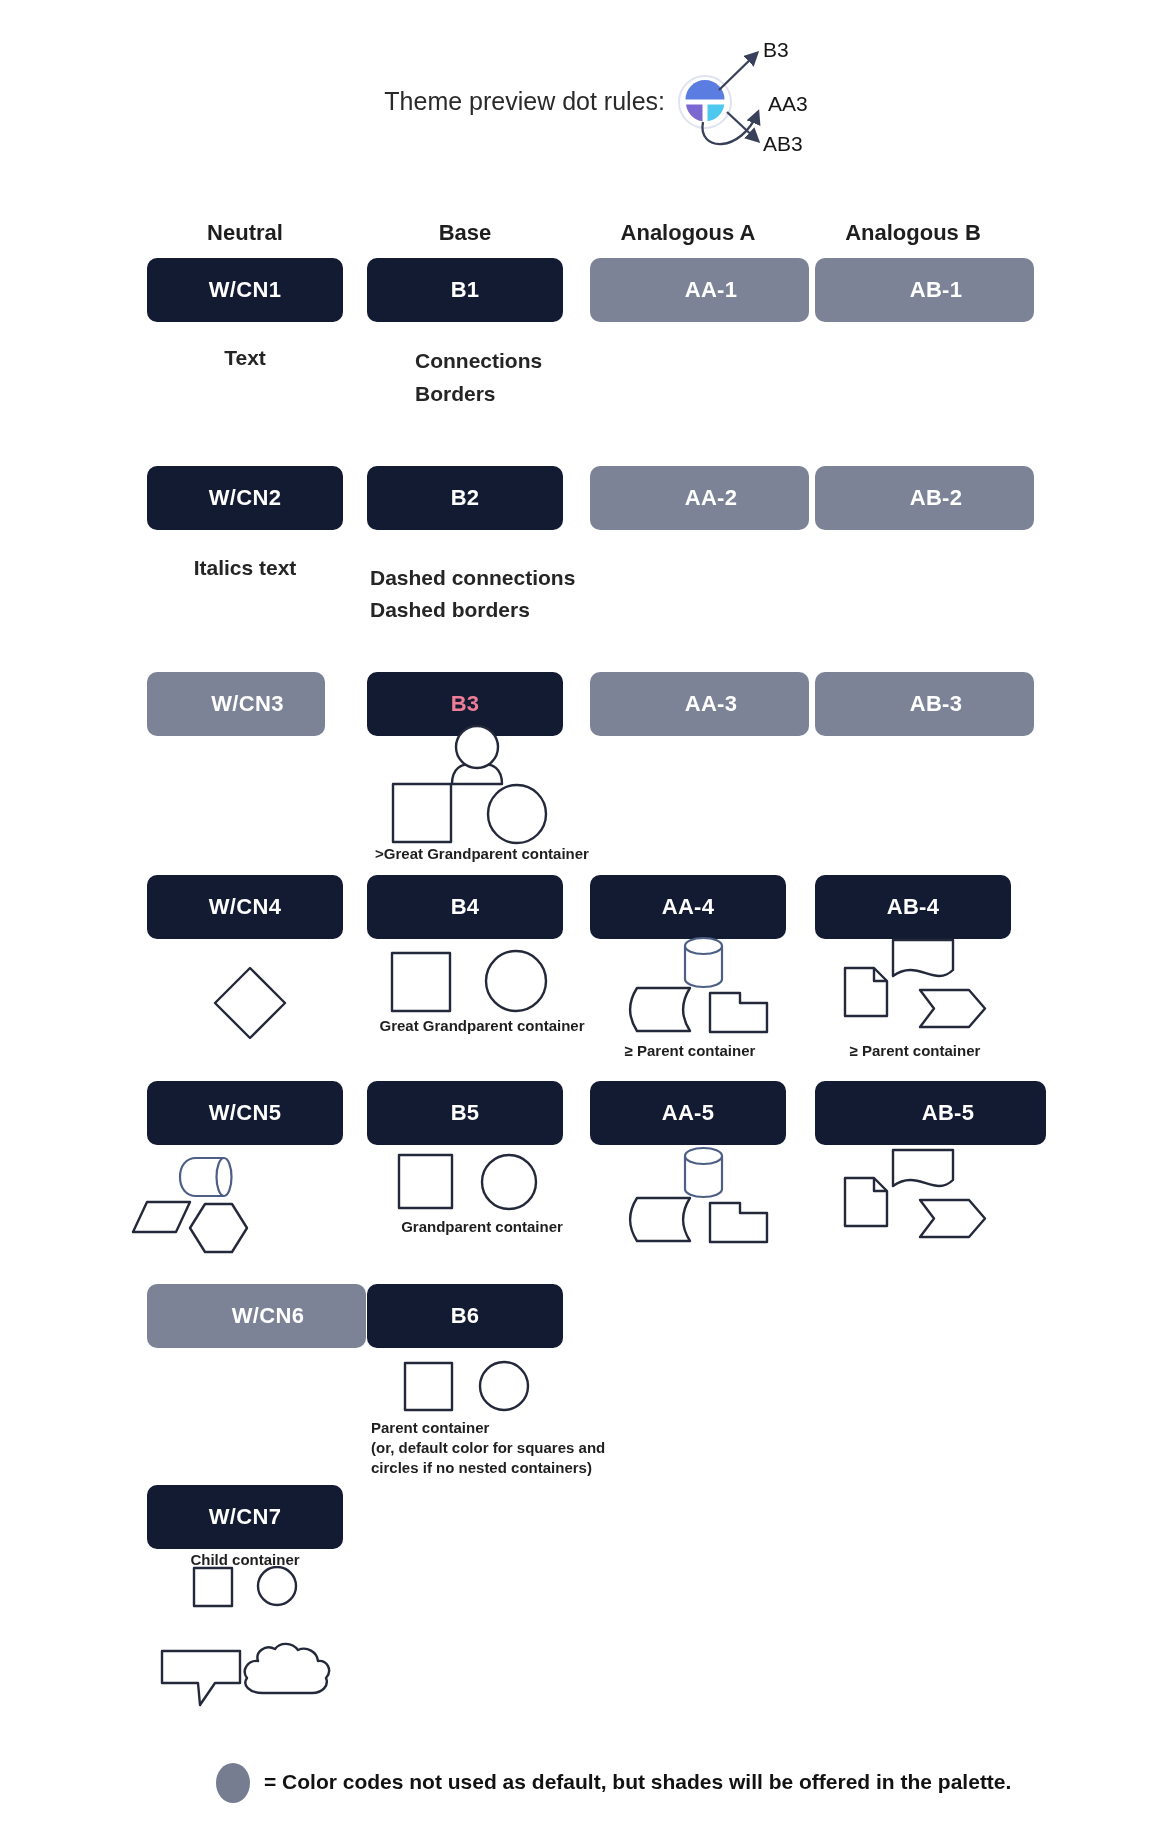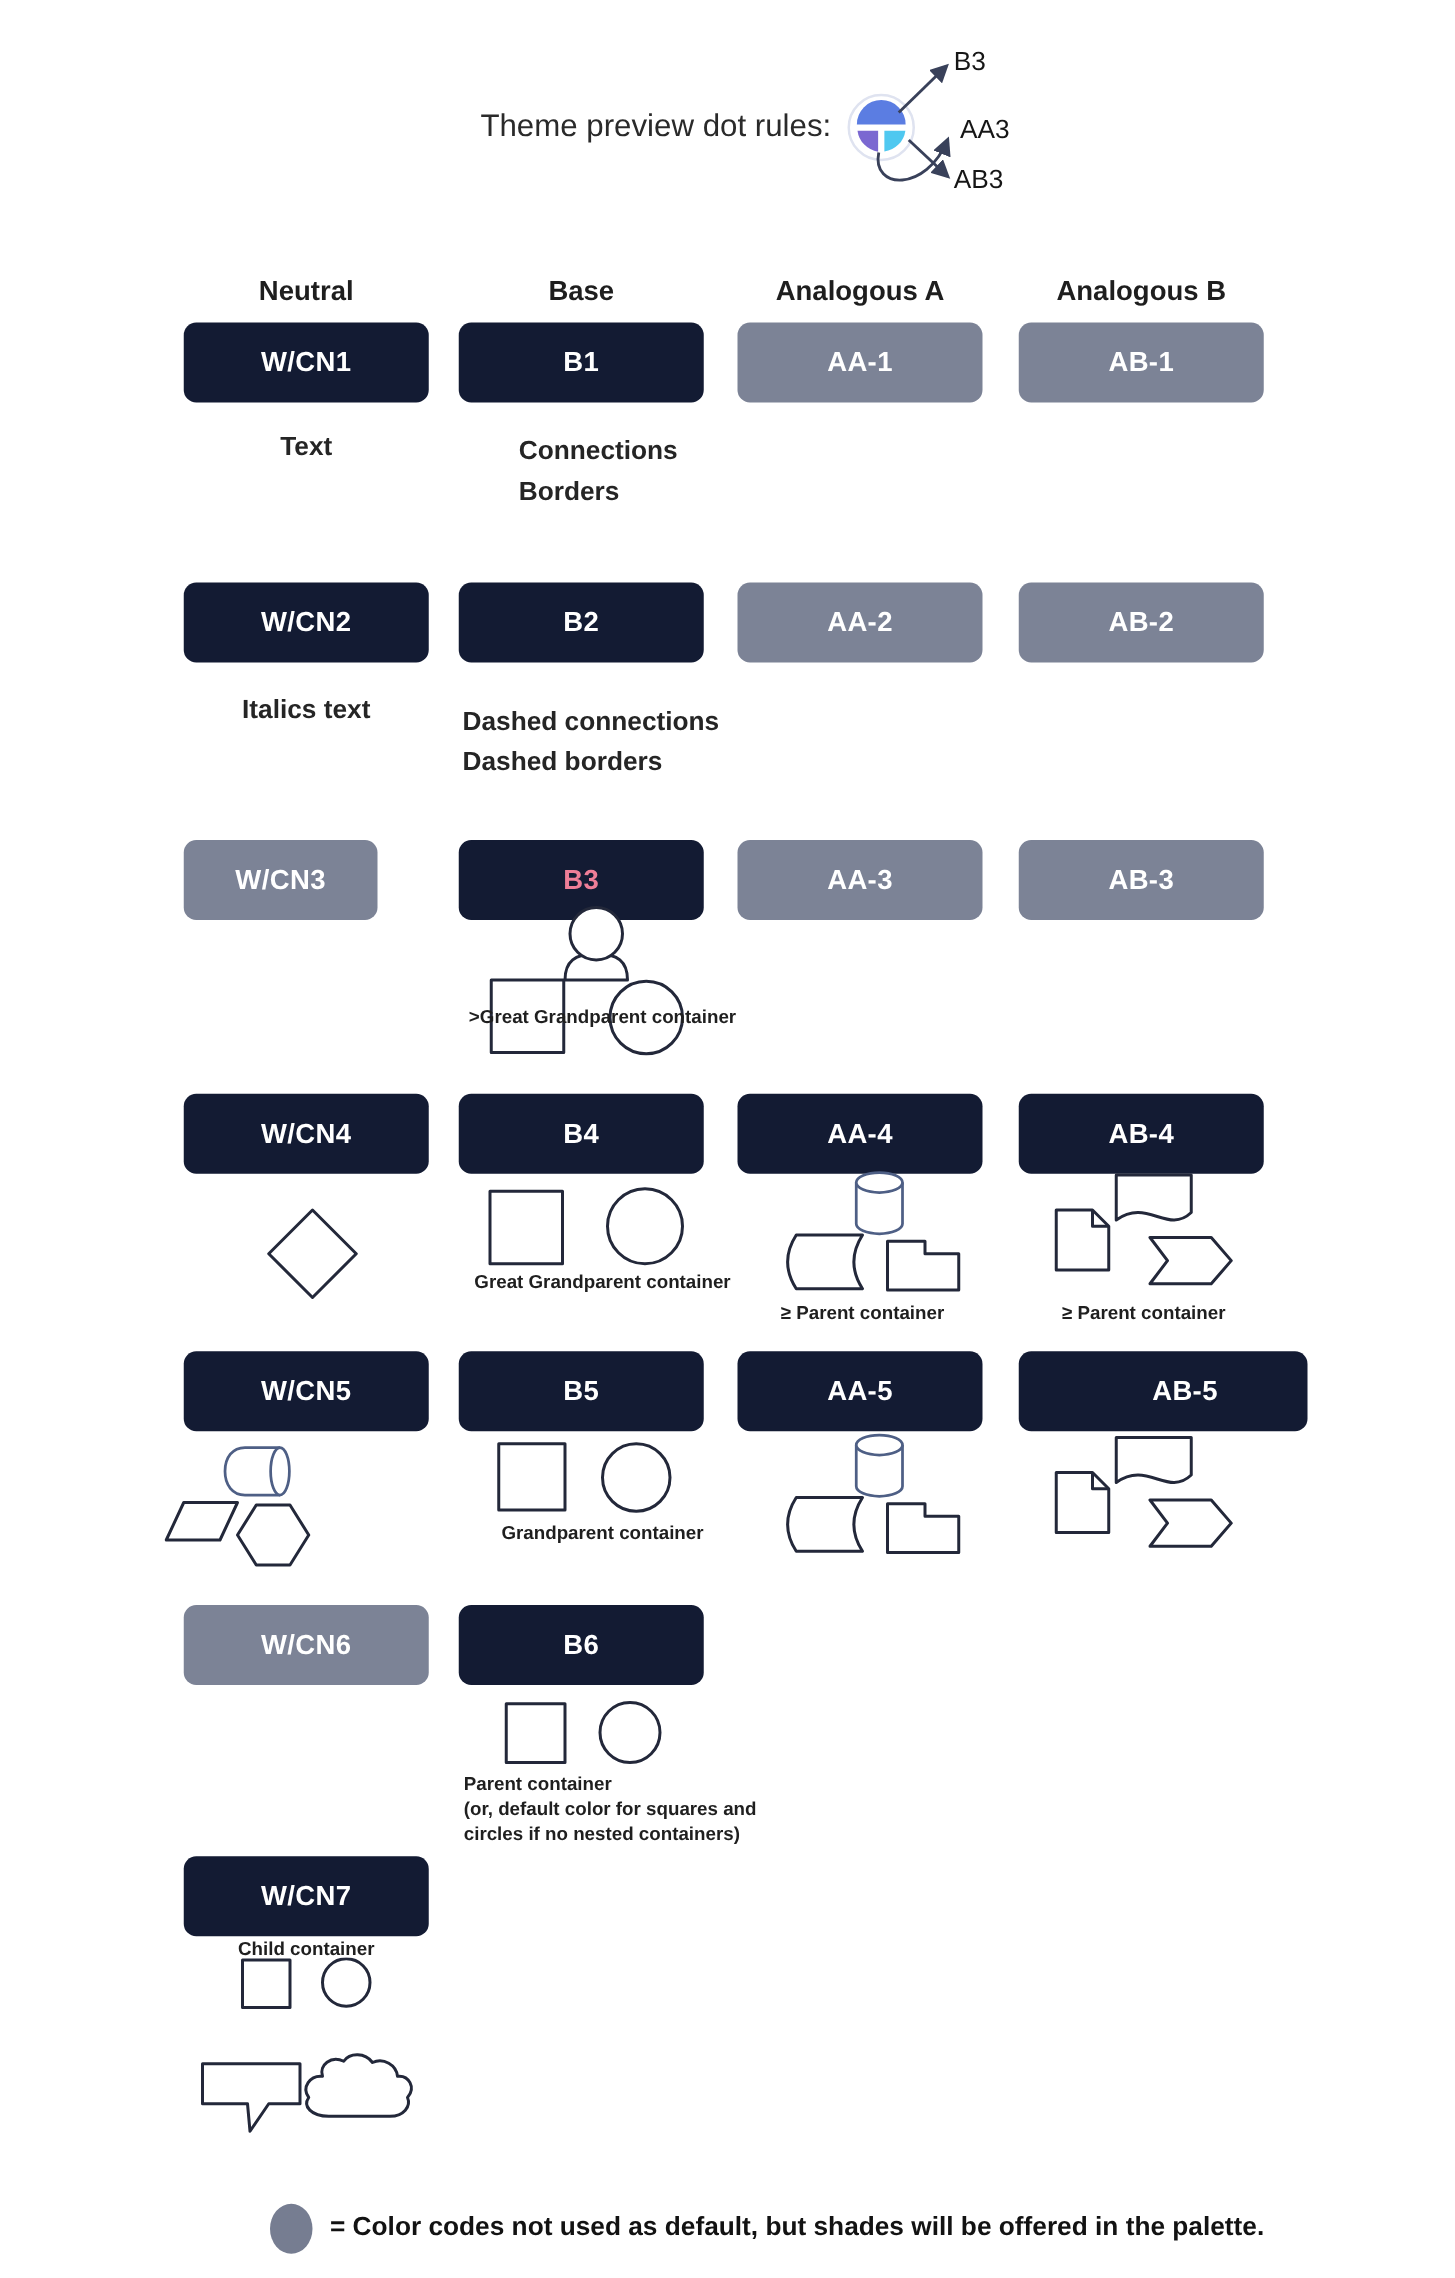--- a/index.html
+++ b/index.html
@@ -9,21 +9,21 @@
   }
   .abs{position:absolute;}
   .title{font-size:25px;font-weight:400;color:#2a2a2a;text-align:right;}
   .dot-label{font-size:21px;font-weight:400;color:#161616;}
   .col-header{font-size:22px;font-weight:700;color:#1e1e1e;text-align:center;}
   .chip{
     height:64px;border-radius:10px;display:flex;align-items:center;justify-content:center;
     font-size:22px;font-weight:700;color:#ffffff;letter-spacing:.3px;
   }
   .chip.navy{background:var(--navy);}
-  .chip.gray{background:var(--gray);}
+  .chip.gray{background:var(--gray);padding-left:23px;}
   .chip.pink-text{color:var(--pink);}
   .cap-big{font-size:21px;font-weight:700;color:#252525;}
   .cap-big.center{text-align:center;}
   .cap-small{font-size:15px;font-weight:700;color:#1f1f1f;}
   .cap-small.center{text-align:center;}
   .lh33{line-height:33px;}
   .lh32{line-height:32px;}
   .lh20{line-height:20px;}
   .shp{fill:#ffffff;stroke:var(--stroke);stroke-width:2.4;stroke-linejoin:round;}
   .cylshp{fill:#ffffff;stroke:var(--cyl);stroke-width:2.2;stroke-linejoin:round;}
@@ -96,21 +96,21 @@
   <div class="abs chip navy pink-text" style="left:367px;top:672px;width:196px;">B3</div>
   <div class="abs chip gray" style="left:590px;top:672px;width:196px;">AA-3</div>
   <div class="abs chip gray" style="left:815px;top:672px;width:196px;">AB-3</div>
 
   <svg class="abs" style="left:370px;top:720px;" width="224" height="128" viewBox="0 0 224 128">
     <path class="shp" d="M82 64 C82 49 90 43 107 43 C124 43 132 49 132 64 Z"></path>
     <circle class="shp" cx="107" cy="27" r="21"></circle>
     <rect class="shp" x="23" y="64" width="58" height="58"></rect>
     <circle class="shp" cx="147" cy="94" r="29"></circle>
   </svg>
-  <div class="abs cap-small center" style="left:368px;top:805px;width:228px;">&gt;Great Grandparent container</div>
+  <div class="abs cap-small center" style="left:368px;top:845px;width:228px;">&gt;Great Grandparent container</div>
 
   <div class="abs chip navy" style="left:147px;top:875px;width:196px;text-align:center;">W/CN4</div>
   <div class="abs chip navy" style="left:367px;top:875px;width:196px;">B4</div>
   <div class="abs chip navy" style="left:590px;top:875px;width:196px;">AA-4</div>
   <div class="abs chip navy" style="left:815px;top:875px;width:196px;">AB-4</div>
 
   <svg class="abs" style="left:210px;top:963px;" width="80" height="80" viewBox="0 0 80 80">
     <polygon class="shp" points="40,5 75,40 40,75 5,40"></polygon>
   </svg>
 

